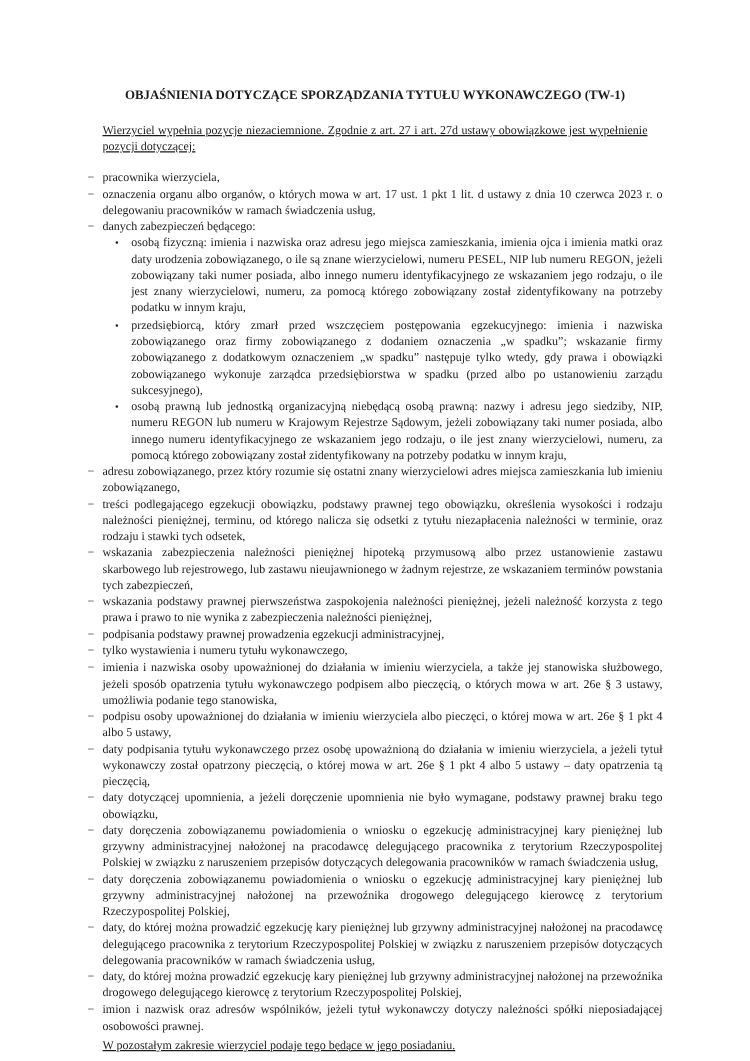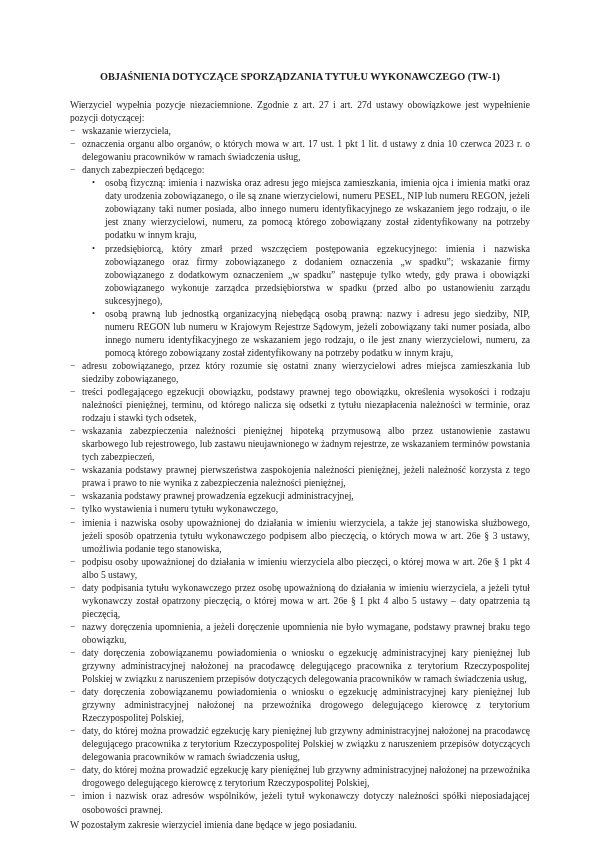--- a/index.html
+++ b/index.html
@@ -18,21 +18,22 @@
   }
   .doc-title {
     text-align: center;
     font-weight: bold;
     font-size: 10.3px;
     margin: 0 0 15px 0;
     line-height: 13px;
   }
   .intro, .closing {
     text-align: justify;
-    margin: 0;
+    margin: 12px;
+    text-decoration: underline;
   }
   .list { margin: 0; }
   .li {
     display: flex;
     align-items: flex-start;
   }
   .li .marker {
     flex: 0 0 12px;
     width: 12px;
     text-align: left;
@@ -55,21 +56,21 @@
 <div class="page">
 
   <h1 class="doc-title">OBJAŚNIENIA DOTYCZĄCE SPORZĄDZANIA TYTUŁU WYKONAWCZEGO (TW-1)</h1>
 
   <p class="intro">Wierzyciel wypełnia pozycje niezaciemnione. Zgodnie z art. 27 i art. 27d ustawy obowiązkowe jest wypełnienie pozycji dotyczącej:</p>
 
   <div class="list">
 
     <div class="li">
       <span class="marker">−</span>
-      <span class="txt">wskazanie wierzyciela,</span>
+      <span class="txt">pracownika wierzyciela,</span>
     </div>
 
     <div class="li">
       <span class="marker">−</span>
       <span class="txt">oznaczenia organu albo organów, o których mowa w art. 17 ust. 1 pkt 1 lit. d ustawy z dnia 10 czerwca 2023 r. o delegowaniu pracowników w ramach świadczenia usług,</span>
     </div>
 
     <div class="li">
       <span class="marker">−</span>
       <span class="txt">danych zabezpieczeń będącego:</span>
@@ -85,41 +86,41 @@
         <span class="txt">przedsiębiorcą, który zmarł przed wszczęciem postępowania egzekucyjnego: imienia i nazwiska zobowiązanego oraz firmy zobowiązanego z dodaniem oznaczenia „w spadku”; wskazanie firmy zobowiązanego z dodatkowym oznaczeniem „w spadku” następuje tylko wtedy, gdy prawa i obowiązki zobowiązanego wykonuje zarządca przedsiębiorstwa w spadku (przed albo po ustanowieniu zarządu sukcesyjnego),</span>
       </div>
       <div class="li">
         <span class="marker">•</span>
         <span class="txt">osobą prawną lub jednostką organizacyjną niebędącą osobą prawną: nazwy i adresu jego siedziby, NIP, numeru REGON lub numeru w Krajowym Rejestrze Sądowym, jeżeli zobowiązany taki numer posiada, albo innego numeru identyfikacyjnego ze wskazaniem jego rodzaju, o ile jest znany wierzycielowi, numeru, za pomocą którego zobowiązany został zidentyfikowany na potrzeby podatku w innym kraju,</span>
       </div>
     </div>
 
     <div class="li">
       <span class="marker">−</span>
-      <span class="txt">adresu zobowiązanego, przez który rozumie się ostatni znany wierzycielowi adres miejsca zamieszkania lub siedziby zobowiązanego,</span>
+      <span class="txt">adresu zobowiązanego, przez który rozumie się ostatni znany wierzycielowi adres miejsca zamieszkania lub imieniu zobowiązanego,</span>
     </div>
 
     <div class="li">
       <span class="marker">−</span>
       <span class="txt">treści podlegającego egzekucji obowiązku, podstawy prawnej tego obowiązku, określenia wysokości i rodzaju należności pieniężnej, terminu, od którego nalicza się odsetki z tytułu niezapłacenia należności w terminie, oraz rodzaju i stawki tych odsetek,</span>
     </div>
 
     <div class="li">
       <span class="marker">−</span>
       <span class="txt">wskazania zabezpieczenia należności pieniężnej hipoteką przymusową albo przez ustanowienie zastawu skarbowego lub rejestrowego, lub zastawu nieujawnionego w żadnym rejestrze, ze wskazaniem terminów powstania tych zabezpieczeń,</span>
     </div>
 
     <div class="li">
       <span class="marker">−</span>
       <span class="txt">wskazania podstawy prawnej pierwszeństwa zaspokojenia należności pieniężnej, jeżeli należność korzysta z tego prawa i prawo to nie wynika z zabezpieczenia należności pieniężnej,</span>
     </div>
 
     <div class="li">
       <span class="marker">−</span>
-      <span class="txt">wskazania podstawy prawnej prowadzenia egzekucji administracyjnej,</span>
+      <span class="txt">podpisania podstawy prawnej prowadzenia egzekucji administracyjnej,</span>
     </div>
 
     <div class="li">
       <span class="marker">−</span>
       <span class="txt">tylko wystawienia i numeru tytułu wykonawczego,</span>
     </div>
 
     <div class="li">
       <span class="marker">−</span>
       <span class="txt">imienia i nazwiska osoby upoważnionej do działania w imieniu wierzyciela, a także jej stanowiska służbowego, jeżeli sposób opatrzenia tytułu wykonawczego podpisem albo pieczęcią, o których mowa w art. 26e § 3 ustawy, umożliwia podanie tego stanowiska,</span>
@@ -130,21 +131,21 @@
       <span class="txt">podpisu osoby upoważnionej do działania w imieniu wierzyciela albo pieczęci, o której mowa w art. 26e § 1 pkt 4 albo 5 ustawy,</span>
     </div>
 
     <div class="li">
       <span class="marker">−</span>
       <span class="txt">daty podpisania tytułu wykonawczego przez osobę upoważnioną do działania w imieniu wierzyciela, a jeżeli tytuł wykonawczy został opatrzony pieczęcią, o której mowa w art. 26e § 1 pkt 4 albo 5 ustawy – daty opatrzenia tą pieczęcią,</span>
     </div>
 
     <div class="li">
       <span class="marker">−</span>
-      <span class="txt">nazwy doręczenia upomnienia, a jeżeli doręczenie upomnienia nie było wymagane, podstawy prawnej braku tego obowiązku,</span>
+      <span class="txt">daty dotyczącej upomnienia, a jeżeli doręczenie upomnienia nie było wymagane, podstawy prawnej braku tego obowiązku,</span>
     </div>
 
     <div class="li">
       <span class="marker">−</span>
       <span class="txt">daty doręczenia zobowiązanemu powiadomienia o wniosku o egzekucję administracyjnej kary pieniężnej lub grzywny administracyjnej nałożonej na pracodawcę delegującego pracownika z terytorium Rzeczypospolitej Polskiej w związku z naruszeniem przepisów dotyczących delegowania pracowników w ramach świadczenia usług,</span>
     </div>
 
     <div class="li">
       <span class="marker">−</span>
       <span class="txt">daty doręczenia zobowiązanemu powiadomienia o wniosku o egzekucję administracyjnej kary pieniężnej lub grzywny administracyjnej nałożonej na przewoźnika drogowego delegującego kierowcę z terytorium Rzeczypospolitej Polskiej,</span>
@@ -160,15 +161,15 @@
       <span class="txt">daty, do której można prowadzić egzekucję kary pieniężnej lub grzywny administracyjnej nałożonej na przewoźnika drogowego delegującego kierowcę z terytorium Rzeczypospolitej Polskiej,</span>
     </div>
 
     <div class="li">
       <span class="marker">−</span>
       <span class="txt">imion i nazwisk oraz adresów wspólników, jeżeli tytuł wykonawczy dotyczy należności spółki nieposiadającej osobowości prawnej.</span>
     </div>
 
   </div>
 
-  <p class="closing">W pozostałym zakresie wierzyciel imienia dane będące w jego posiadaniu.</p>
+  <p class="closing">W pozostałym zakresie wierzyciel podaje tego będące w jego posiadaniu.</p>
 
 </div>
 
 </body></html>

